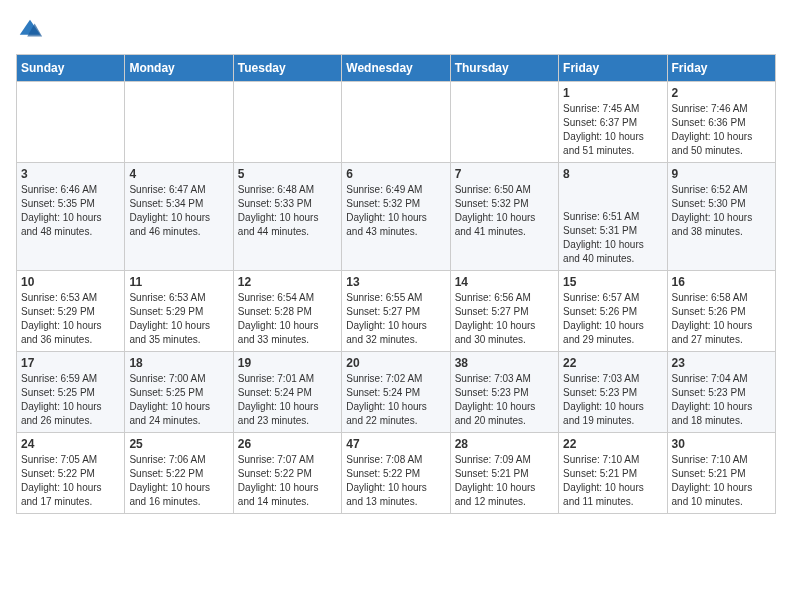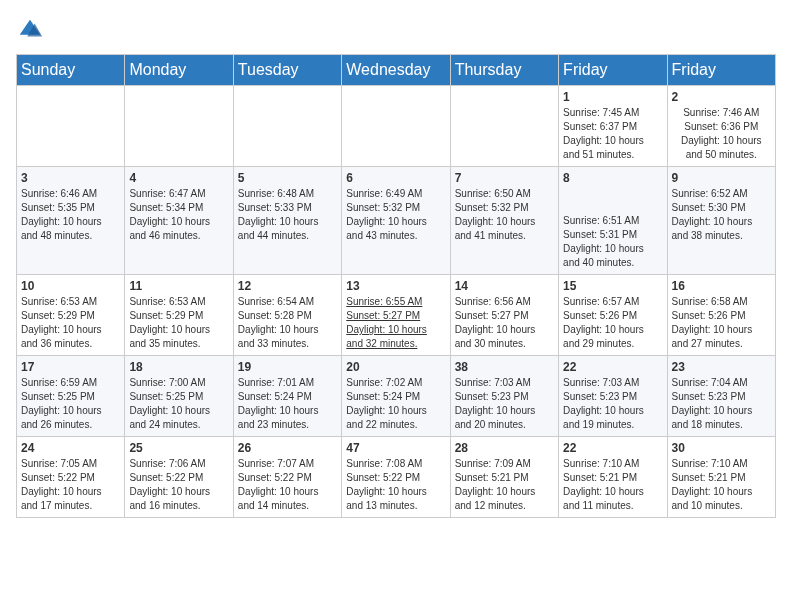--- a/index.html
+++ b/index.html
@@ -47,22 +47,22 @@
     .calendar {
       width: 100%;
       border-collapse: collapse;
       font-size: 11px;
     }
     .calendar th {
       background: #2e7abf;
       color: #fff;
       padding: 6px 4px;
       text-align: left;
-      font-size: 16px;
-      font-weight: normal;
+      font-size: 12px;
+      font-weight: bold;
       border: 1px solid #ccc;
     }
     .calendar td {
       border: 1px solid #ccc;
       vertical-align: top;
       padding: 4px;
       width: calc(100% / 7);
       min-height: 80px;
       background: #fff;
     }
@@ -124,21 +124,21 @@
         <td class="empty"></td>
         <td class="empty"></td>
         <td>
           <div class="day-number">1</div>
           <div class="day-info" style="white-space: pre-line;">Sunrise: 7:45 AM
 Sunset: 6:37 PM
 Daylight: 10 hours and 51 minutes.</div>
         </td>
         <td>
           <div class="day-number">2</div>
-          <div class="day-info" style="white-space: pre-line; text-align: center;">Sunrise: 7:46 AM
+          <div class="day-info" style="white-space: pre-line;">Sunrise: 7:46 AM
 Sunset: 6:36 PM
 Daylight: 10 hours and 50 minutes.</div>
         </td>
       </tr>
       <tr>
         <td>
           <div class="day-number">3</div>
           <div class="day-info" style="white-space: pre-line;">Sunrise: 6:46 AM
 Sunset: 5:35 PM
 Daylight: 10 hours and 48 minutes.</div>
@@ -194,21 +194,21 @@
 Daylight: 10 hours and 35 minutes.</div>
         </td>
         <td>
           <div class="day-number">12</div>
           <div class="day-info" style="white-space: pre-line;">Sunrise: 6:54 AM
 Sunset: 5:28 PM
 Daylight: 10 hours and 33 minutes.</div>
         </td>
         <td>
           <div class="day-number">13</div>
-          <div class="day-info" style="white-space: pre-line; text-decoration: underline;">Sunrise: 6:55 AM
+          <div class="day-info" style="white-space: pre-line;">Sunrise: 6:55 AM
 Sunset: 5:27 PM
 Daylight: 10 hours and 32 minutes.</div>
         </td>
         <td>
           <div class="day-number">14</div>
           <div class="day-info" style="white-space: pre-line;">Sunrise: 6:56 AM
 Sunset: 5:27 PM
 Daylight: 10 hours and 30 minutes.</div>
         </td>
         <td>

